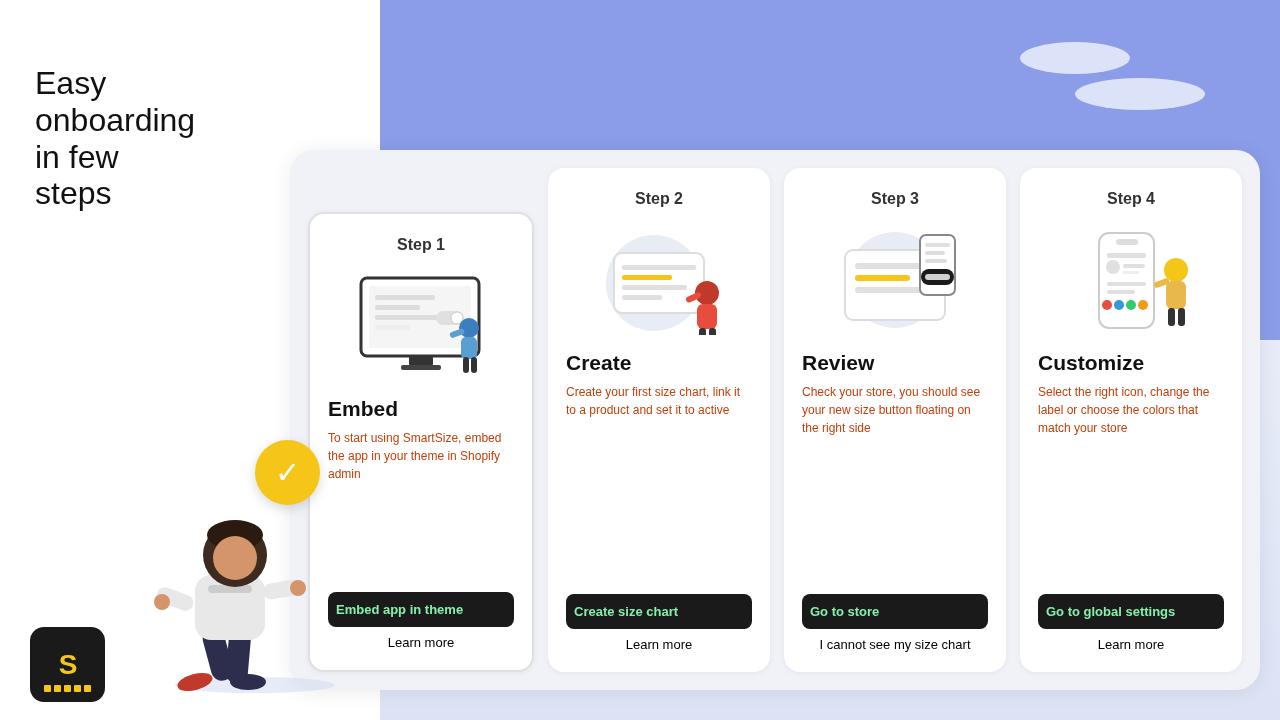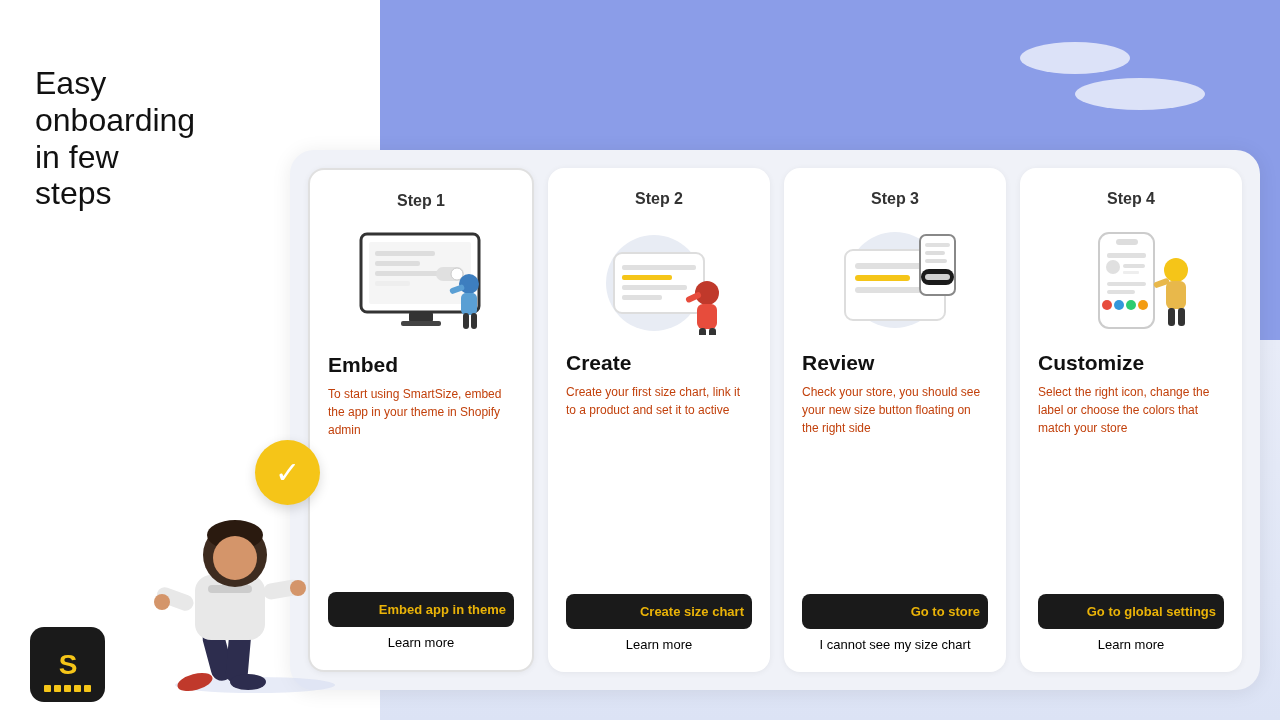--- a/index.html
+++ b/index.html
@@ -166,20 +166,21 @@
       border-radius: 16px;
       padding: 22px 18px 20px;
       display: flex;
       flex-direction: column;
       align-items: center;
       box-shadow: 0 1px 6px rgba(0,0,0,0.06);
     }
 
     .step-card:first-child {
       border: 2px solid #e0e0e0;
+      margin-top: 44px;
     }
 
     .step-label {
       font-size: 16px;
       font-weight: 600;
       color: #333;
       margin-bottom: 14px;
       text-align: center;
     }
 
@@ -211,28 +212,28 @@
       flex: 1;
       width: 100%;
       margin-bottom: 12px;
     }
 
     
     .btn-dark {
       width: 100%;
       padding: 10px 8px;
       background: #1a1a1a;
-      color: #eab308;
+      color: #86efac;
       border: none;
       border-radius: 8px;
       font-size: 13px;
       font-weight: 600;
       cursor: pointer;
       margin-bottom: 8px;
-      text-align: right;
+      text-align: left;
     }
 
     .link-blue {
       font-size: 13px;
       color: #000000;
       text-decoration: none;
       cursor: pointer;
       text-align: center;
       display: block;
     }

